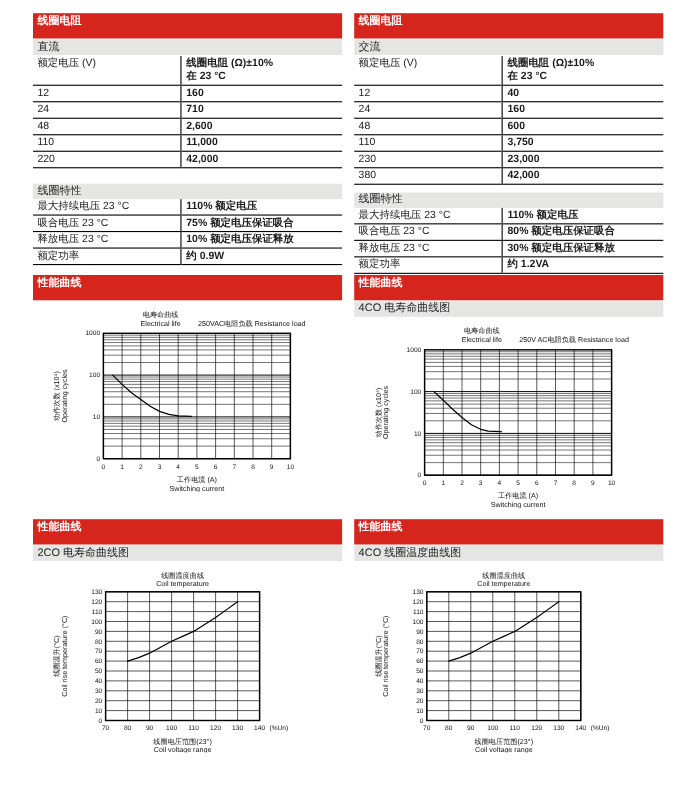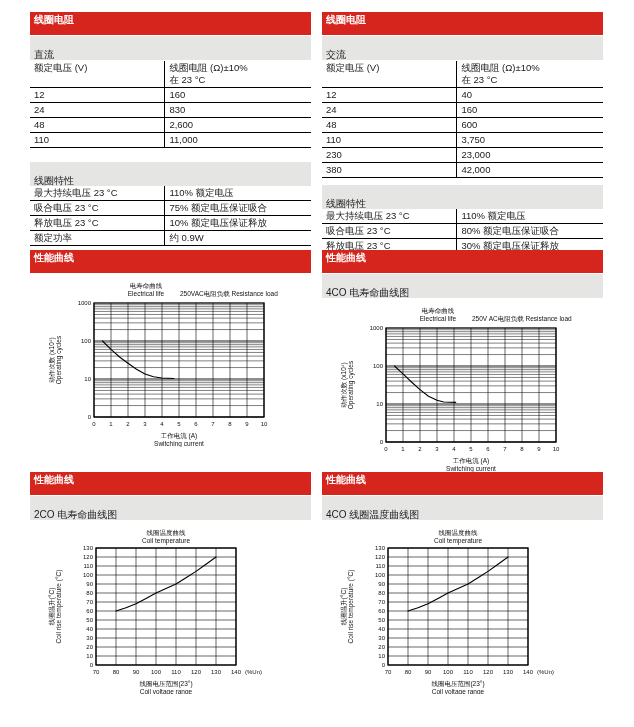--- a/index.html
+++ b/index.html
@@ -2,26 +2,26 @@
 <html style="--red: #d6251d;"><head>
 <meta charset="utf-8">
 <style>
   * { margin:0; padding:0; box-sizing:border-box; }
   body { background:#fff; font-family:"Liberation Sans", sans-serif; }
   .page { position:relative; width:634px; height:727px; background:#fff; overflow:hidden; }
   .section { position:absolute; width:281px; }
   .red-bar { background:var(--red,#d6251d); color:#fff; font-size:10px; font-weight:bold;
              height:23px; line-height:15px; padding:0 4px; }
   .band { background:#e5e5e4; color:#222; font-size:10px; height:14px; line-height:14px;
-          padding:12px 4px; margin-top:1px; }
+          padding:0 4px; margin-top:1px; }
   table.spec { width:100%; border-collapse:collapse; table-layout:fixed; margin-top:1px; }
   table.spec td { font-size:9.5px; color:#1a1a1a; padding:1px 4px; vertical-align:top;
                   line-height:12px; overflow:hidden; white-space:nowrap; }
   table.spec td.c1 { width:48%; }
-  table.spec td.c2 { border-left:1px solid #000; }
+  table.spec td.c2 { border-left:1px solid #000;font-weight:bold; }
   table.spec tr.data td { border-top:1px solid #000;margin-left:32px; }
   table.spec tr.data:last-child td { border-bottom:1px solid #000; }
   table.char { margin-top:0; }
   table.char tr td { border-top:none; border-bottom:1px solid #000; }
   .char-wrap { margin-top:14px; }
   .char-wrap.ac { margin-top:7px; }
   .chart-box { margin-top:6px; margin-left:14px; }
   .chart-box svg { display:block; }
 </style>
 </head>
@@ -40,29 +40,33 @@
           <span>线圈电阻 (Ω)±10%</span><br>
           <span>在 23 °C</span>
         </td>
       </tr>
       <tr class="data">
             <td class="c1">12</td>
             <td class="c2">160</td>
           </tr>
       <tr class="data">
             <td class="c1">24</td>
-            <td class="c2">830</td>
+            <td class="c2">710</td>
           </tr>
       <tr class="data">
             <td class="c1">48</td>
             <td class="c2">2,600</td>
           </tr>
       <tr class="data">
             <td class="c1">110</td>
             <td class="c2">11,000</td>
+          </tr>
+      <tr class="data">
+            <td class="c1">220</td>
+            <td class="c2">42,000</td>
           </tr>
     </tbody>
       </table>
     <div class="char-wrap">
       <div class="band">线圈特性</div>
       <table class="spec char">
         <tbody>
             <tr>
               <td class="c1">最大持续电压 23 °C</td>
               <td class="c2">110% 额定电压</td>

